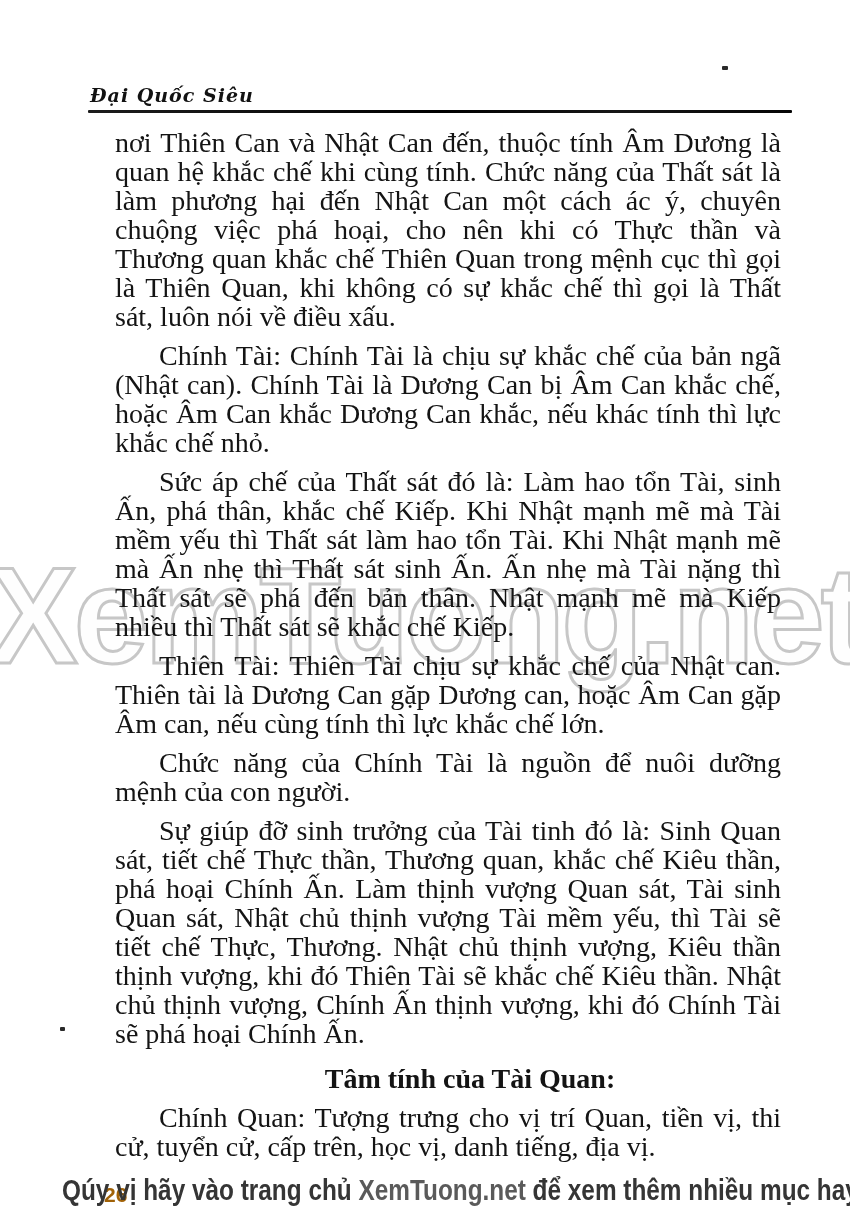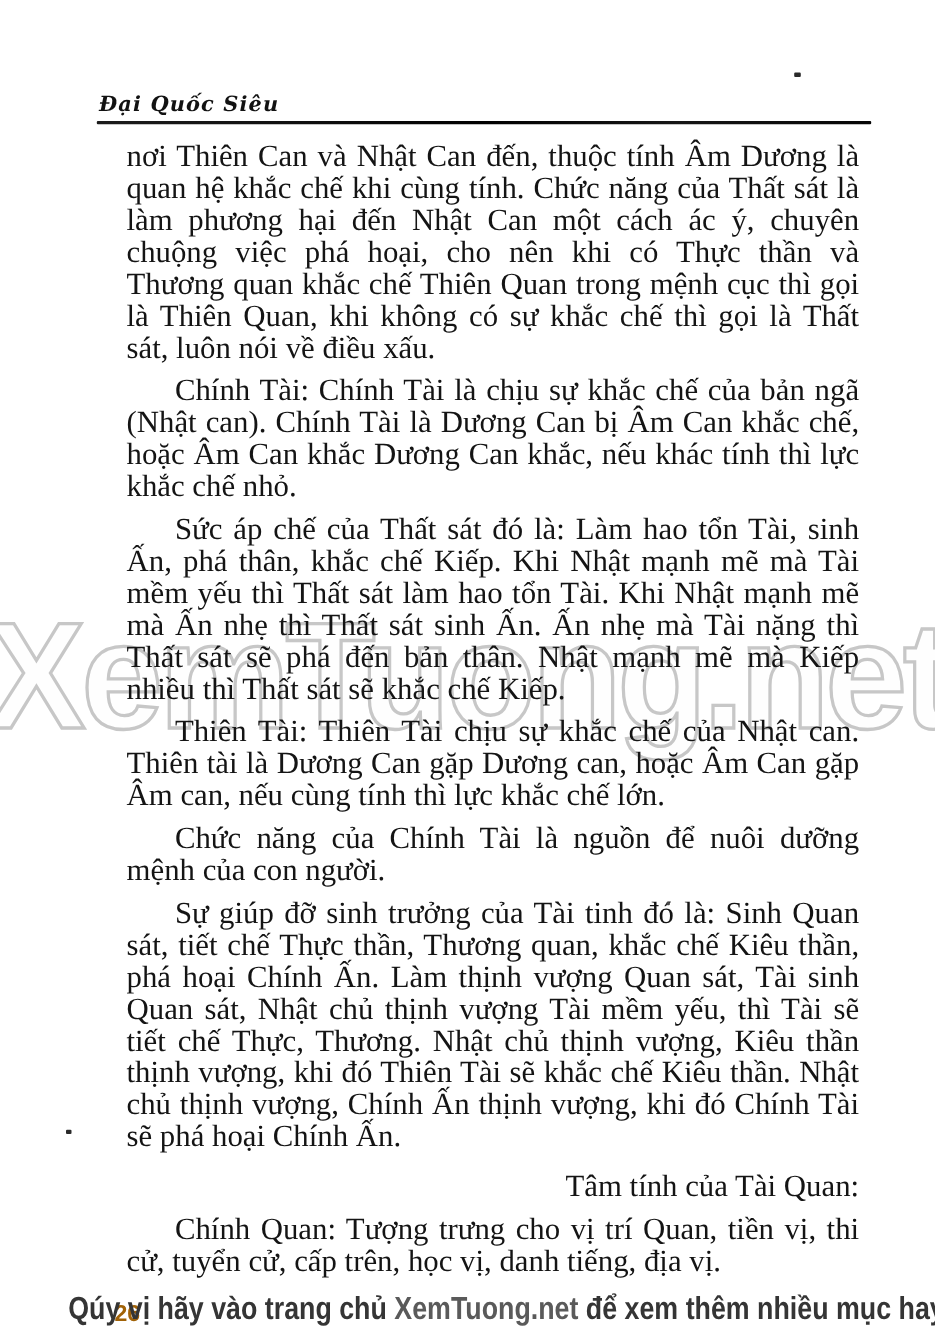--- a/index.html
+++ b/index.html
@@ -49,22 +49,22 @@
     line-height:29px;
     text-align:justify;
     color:#141414;
     margin-left:10px;
   }
   .para{margin:0 0 10px 0;text-indent:44px;}
   .para-noindent{margin:0 0 10px 0;text-indent:0;}
   .section-heading{
     margin:16px 0 10px 0;
     text-indent:44px;
-    font-weight:normal;
-    text-align:right;
+    font-weight:bold;
+    text-align:center;
   }
   
   .footer-line{
     position:absolute;left:62px;top:1174px;
     z-index:2;
     font-family:"Liberation Sans", sans-serif;
     font-weight:600;
     font-size:29px;
     white-space:nowrap;
     color:#353535;

